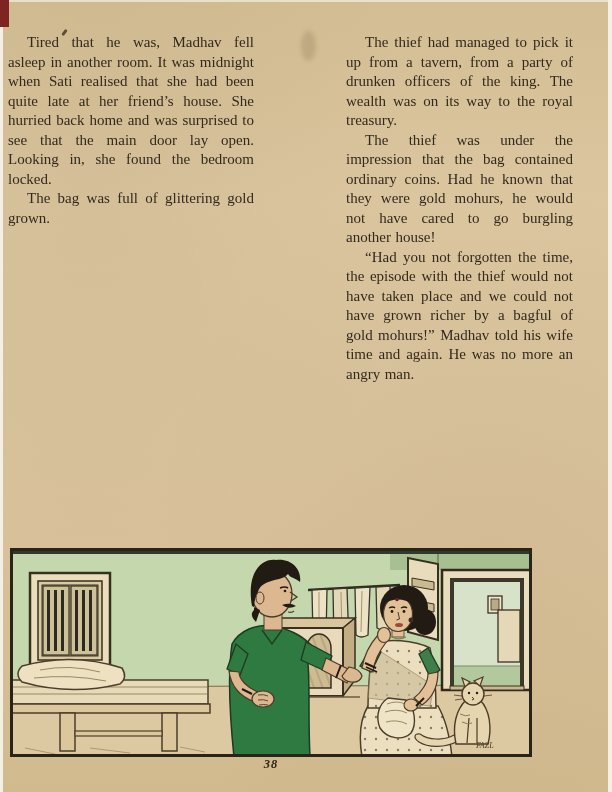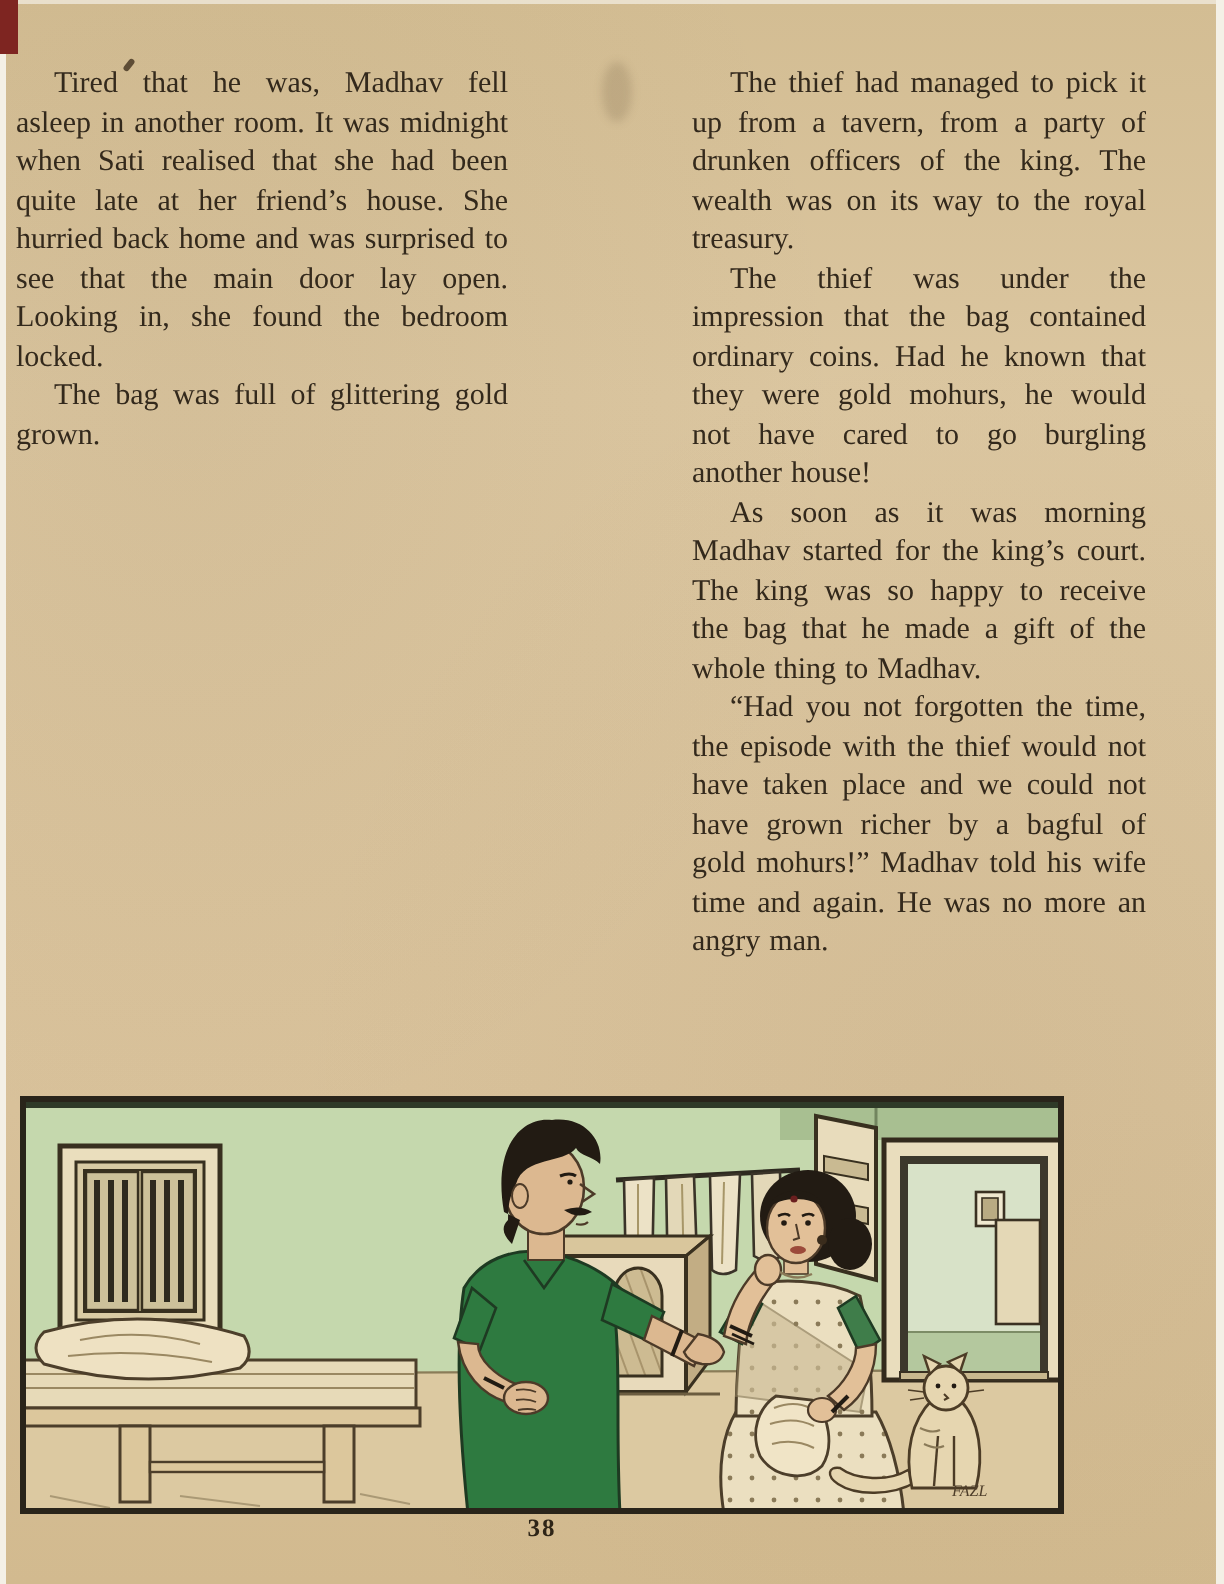--- a/index.html
+++ b/index.html
@@ -22,21 +22,21 @@
     position:absolute;top:33px;
     font-size:15px;line-height:19.5px;text-align:justify;
     color:#33291c;word-spacing:.05em;
   }
   .col p{margin:0;text-indent:19px;}
   .col-left{left:8px;width:246px;}
   .col-right{left:302px;width:227px;margin-left:44px;}
   .illustration{position:absolute;left:10px;top:548px;width:522px;height:209px;}
   .pagenum{
     position:absolute;left:10px;top:757px;width:522px;text-align:center;
-    font-size:12.5px;font-weight:bold;color:#2e2517;letter-spacing:1px;
+    font-size:12.5px;font-weight:bold;color:#2e2517;letter-spacing:1px;font-style:italic;
   }
 </style>
 </head>
 <body>
 
 <div class="page">
   <div class="edge edge-left"></div>
   <div class="edge edge-right"></div>
   <div class="edge edge-top"></div>
   <div class="corner-mark" style="background:#7e2521;"></div>
@@ -44,21 +44,20 @@
   <div class="stain"></div>
 
   <div class="col col-left">
     <p>Tired that he was, Madhav fell asleep in another room. It was midnight when Sati realised that she had been quite late at her friend’s house. She hurried back home and was surprised to see that the main door lay open. Looking in, she found the bedroom locked.</p>
     <p>The bag was full of glittering gold grown.</p>
   </div>
 
   <div class="col col-right">
     <p>The thief had managed to pick it up from a tavern, from a party of drunken officers of the king. The wealth was on its way to the royal treasury.</p>
     <p>The thief was under the impression that the bag contained ordinary coins. Had he known that they were gold mohurs, he would not have cared to go burgling another house!</p>
-    <p>As soon as it was morning Madhav started for the king’s court. The king was so happy to receive the bag that he made a gift of the whole thing to Madhav.</p>
     <p>“Had you not forgotten the time, the episode with the thief would not have taken place and we could not have grown richer by a bagful of gold mohurs!” Madhav told his wife time and again. He was no more an angry man.</p>
   </div>
 
   <svg class="illustration" viewBox="0 0 522 209">
     <defs>
       <pattern id="sari" patternUnits="userSpaceOnUse" width="11" height="11">
         <rect width="11" height="11" fill="#ebdfc0"></rect>
         <circle cx="3" cy="4" r="1.2" fill="#8a7a58"></circle>
       </pattern>
       <pattern id="woodgrain" patternUnits="userSpaceOnUse" width="8" height="8" patternTransform="rotate(70)">

